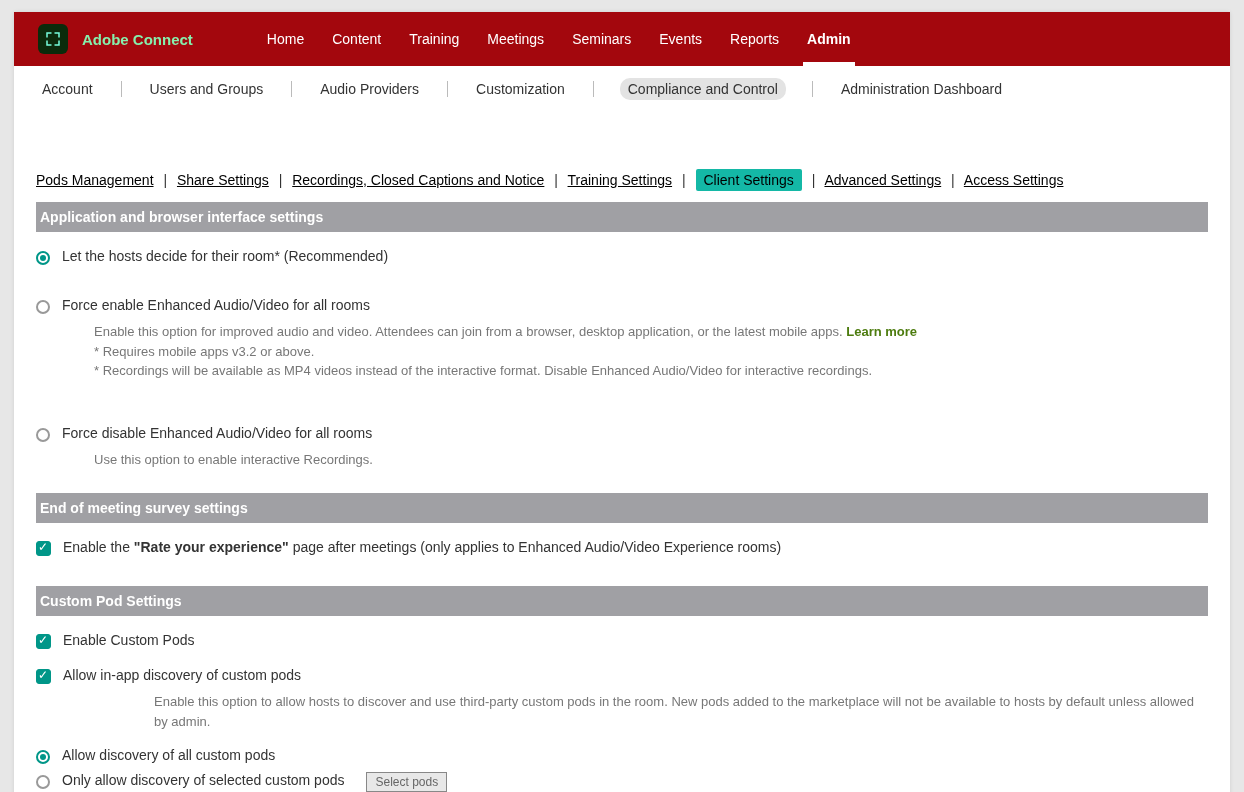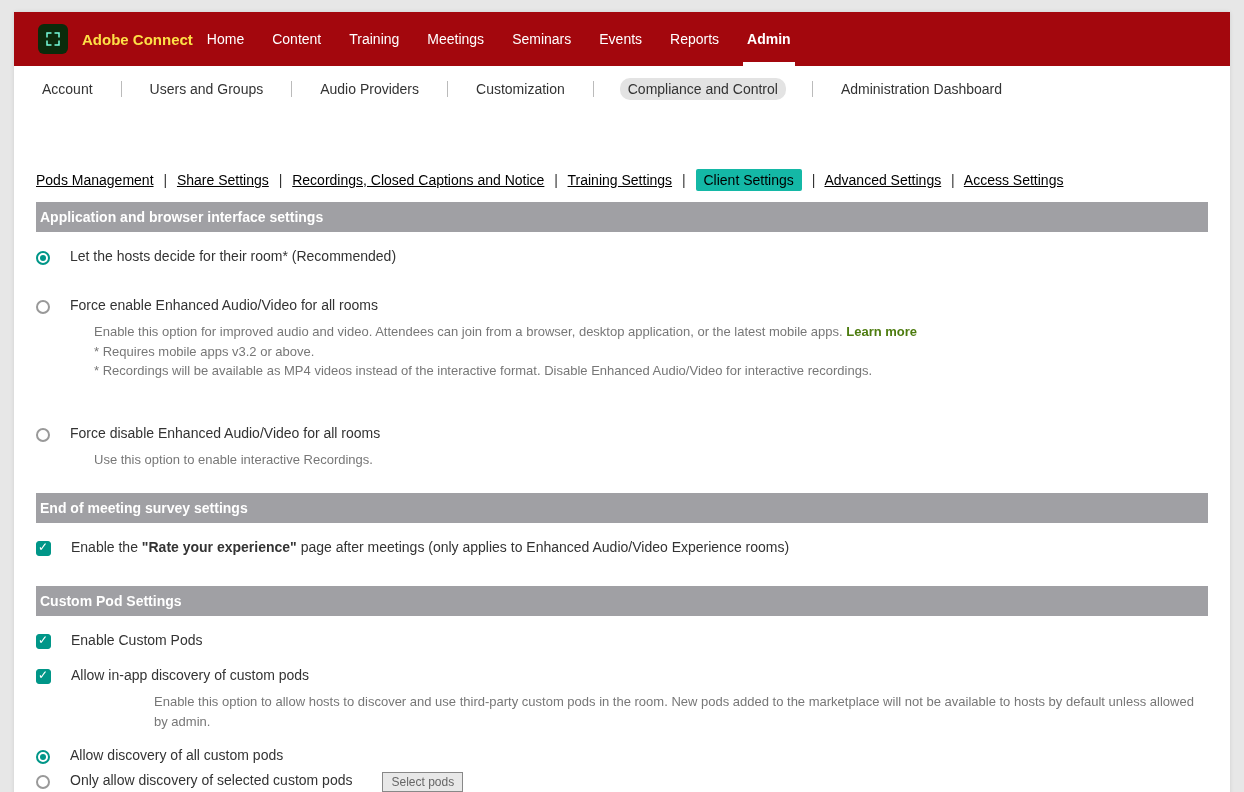--- a/index.html
+++ b/index.html
@@ -26,23 +26,24 @@
   }
   .logo-box {
     width: 30px; height: 30px;
     background: #0b2b0b;
     border-radius: 6px;
     margin-right: 14px;
     display:flex; align-items:center; justify-content:center;
   }
   .logo-box svg { width:18px; height:18px; }
   .app-title {
-    color: #fde047;
+    color: #86efac;
     font-weight: bold;
     font-size: 15px;
+    margin-right: 60px;
   }
   .nav-items { display:flex; height:100%; }
   .nav-item {
     color: #fff;
     font-size: 14px;
     padding: 0 14px;
     display:flex; align-items:center;
     cursor:pointer;
     position:relative;
   }
@@ -100,21 +101,21 @@
     font-size:14px;
     padding:7px 4px;
     margin: 8px 0 12px 0;
   }
   .indent1 { padding-left:40px; }
   .indent2 { padding-left:78px; }
   .indent3 { padding-left:136px; }
   .opt-row {
     display:flex;
     align-items:flex-start;
-    gap:20px;
+    gap:12px;
     padding:4px 0;
     font-size:14px;
   }
   .opt-row label { cursor:default; }
   input[type=radio]{
     appearance:none;
     width:14px; height:14px;
     border:2px solid #999;
     border-radius:50%;
     position:relative;

